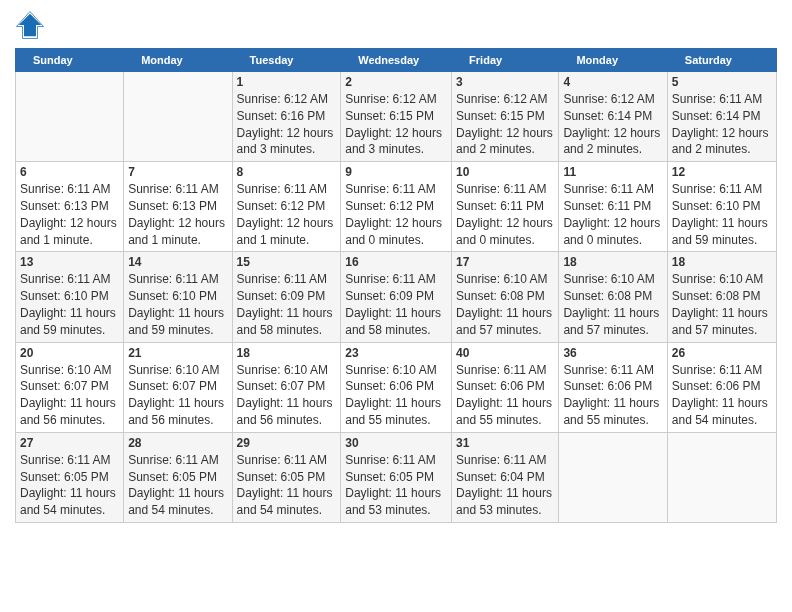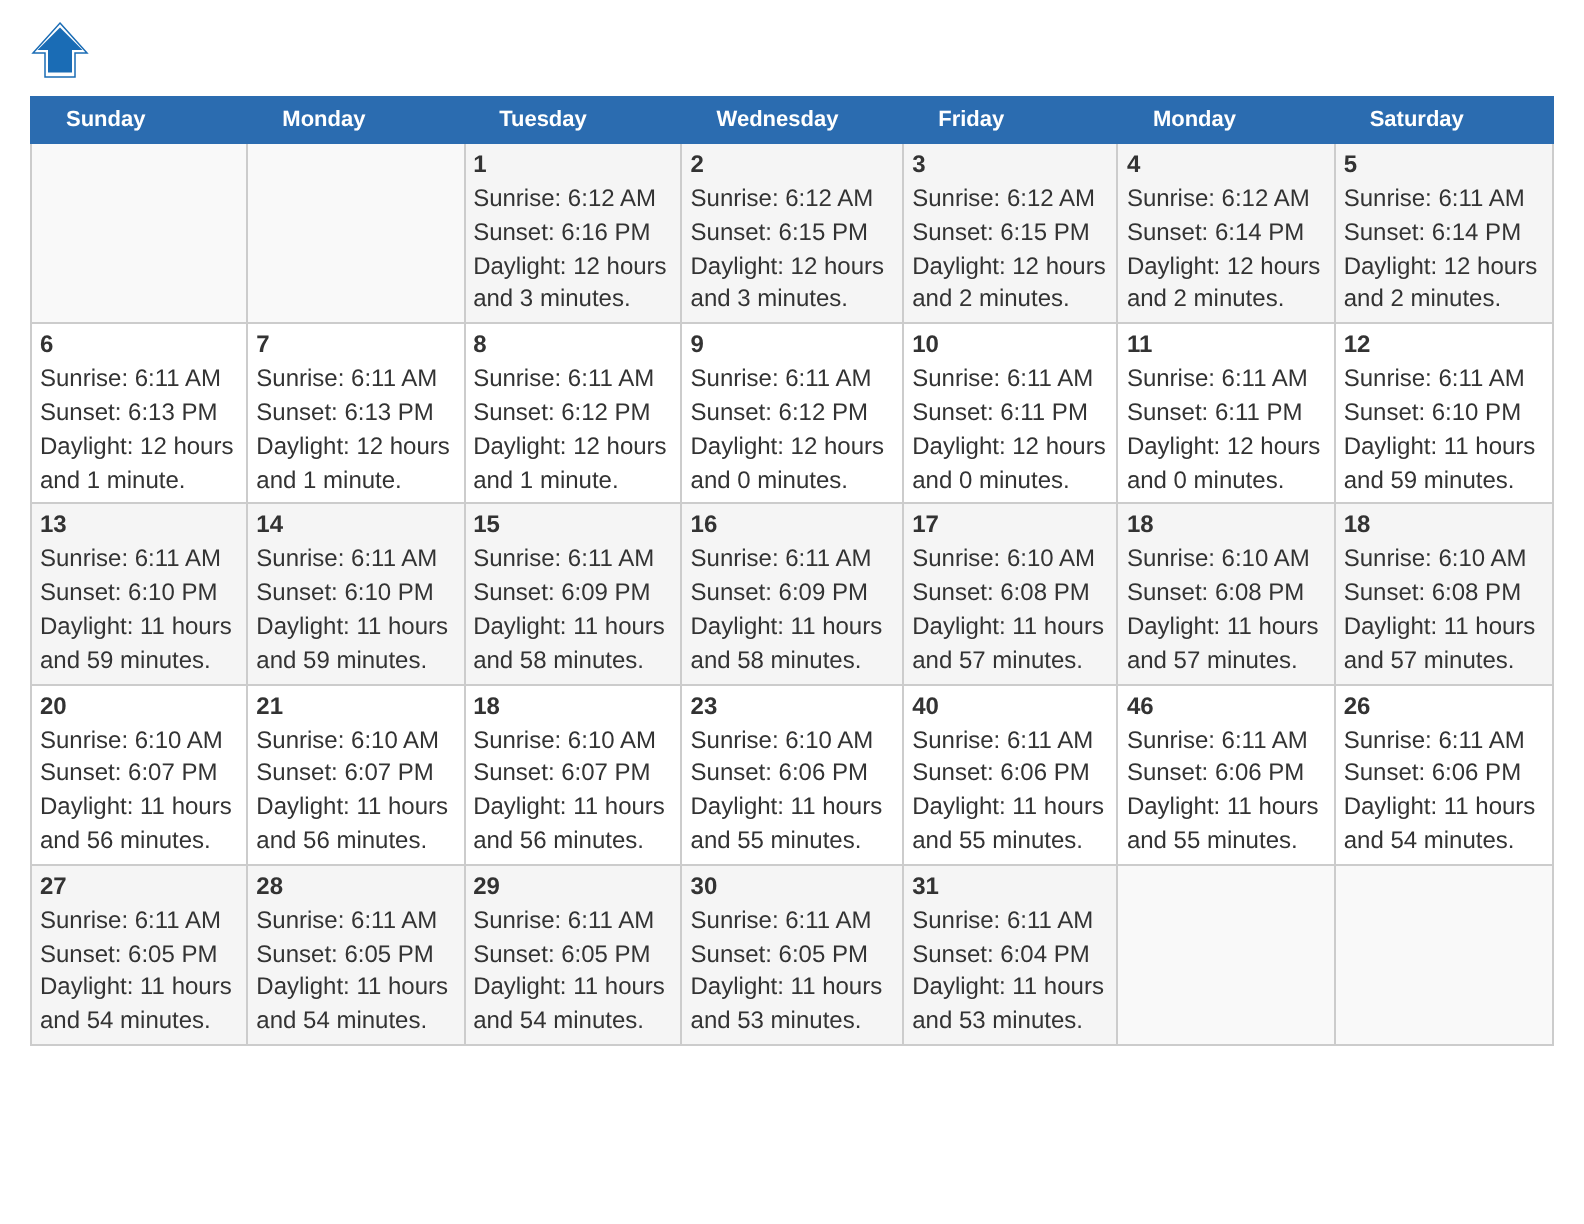--- a/index.html
+++ b/index.html
@@ -226,21 +226,21 @@
           </td>
           <td>
             <span class="day-num">23</span>
             <div class="day-info">Sunrise: 6:10 AM<br>Sunset: 6:06 PM<br>Daylight: 11 hours and 55 minutes.</div>
           </td>
           <td>
             <span class="day-num">40</span>
             <div class="day-info">Sunrise: 6:11 AM<br>Sunset: 6:06 PM<br>Daylight: 11 hours and 55 minutes.</div>
           </td>
           <td>
-            <span class="day-num">46</span>
+            <span class="day-num">36</span>
             <div class="day-info">Sunrise: 6:11 AM<br>Sunset: 6:06 PM<br>Daylight: 11 hours and 55 minutes.</div>
           </td>
           <td>
             <span class="day-num">26</span>
             <div class="day-info">Sunrise: 6:11 AM<br>Sunset: 6:06 PM<br>Daylight: 11 hours and 54 minutes.</div>
           </td>
         </tr>
         <tr>
           <td>
             <span class="day-num">27</span>

